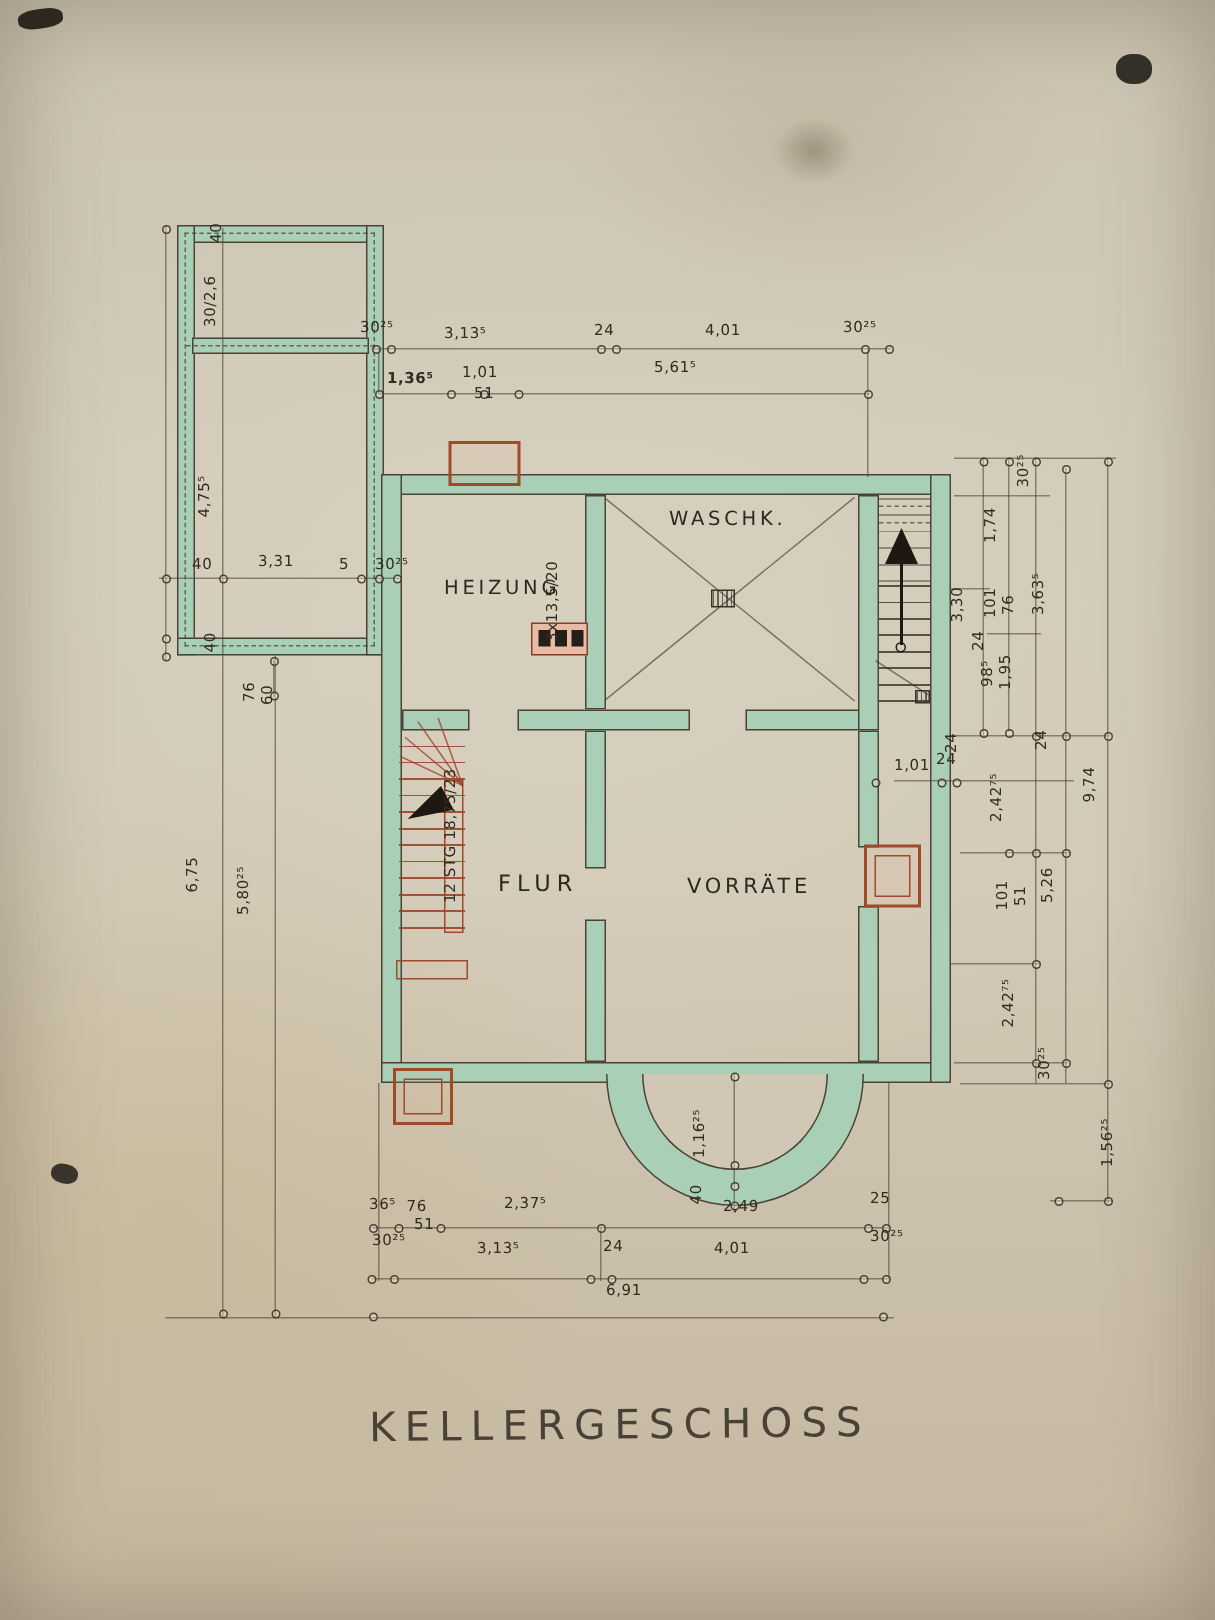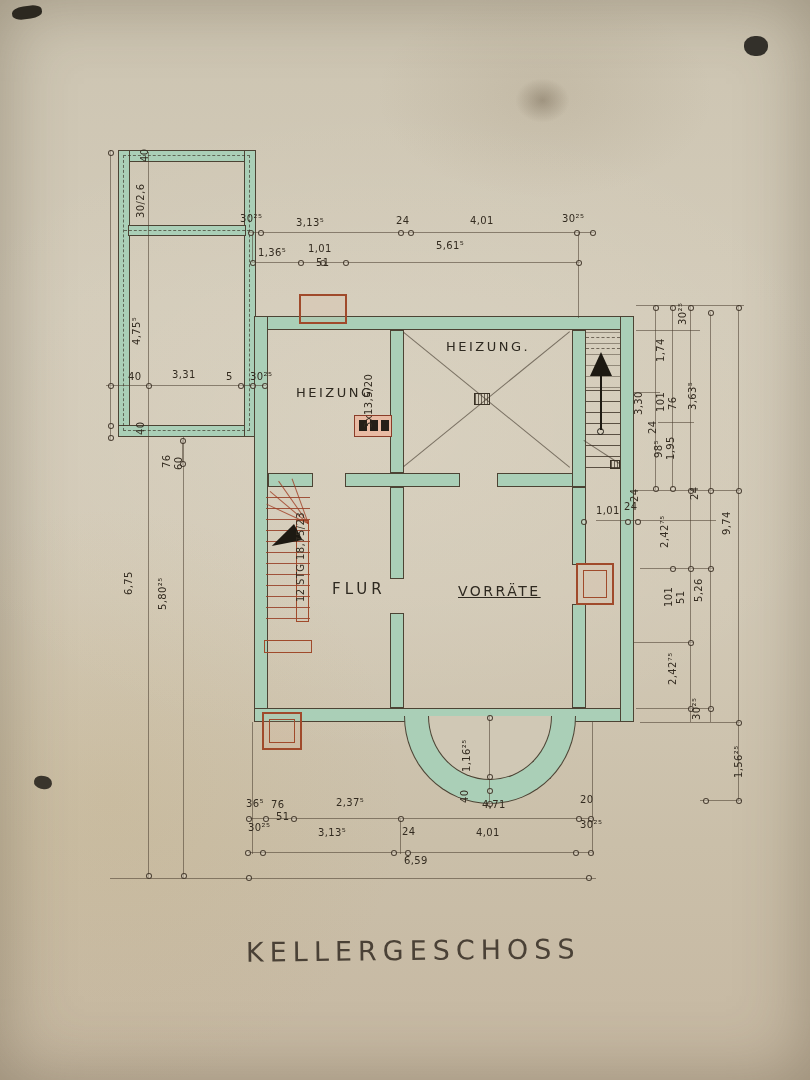--- a/index.html
+++ b/index.html
@@ -193,33 +193,33 @@
   <div class="tk" style="left:247px;top:852px;"></div>
   <div class="tk" style="left:262px;top:852px;"></div>
   <div class="tk" style="left:393px;top:852px;"></div>
   <div class="tk" style="left:407px;top:852px;"></div>
   <div class="tk" style="left:575px;top:852px;"></div>
   <div class="tk" style="left:590px;top:852px;"></div>
   <div class="tk" style="left:248px;top:877px;"></div>
   <div class="tk" style="left:588px;top:877px;"></div>
 
   <span class="room" style="left:296px;top:386px;">HEIZUNG</span>
-  <span class="room" style="left:446px;top:340px;">HEIZUNG.</span>
+  <span class="room" style="left:446px;top:340px;">WASCHK.</span>
   <span class="room" style="left:332px;top:582px;font-size:15px;letter-spacing:4px;">FLUR</span>
-  <span class="room" style="left:458px;top:584px;font-size:14px;text-decoration:underline;">VORRÄTE</span>
+  <span class="room" style="left:458px;top:584px;font-size:14px;">VORRÄTE</span>
 
   <span class="dim rot" style="left:374px;top:418px;">3x13,5/20</span>
   <span class="dim rot" style="left:306px;top:592px;">12 STG 18,75/23</span>
 
   <span class="dim" style="left:240px;top:214px;">30²⁵</span>
   <span class="dim" style="left:296px;top:218px;">3,13⁵</span>
   <span class="dim" style="left:396px;top:216px;">24</span>
   <span class="dim" style="left:470px;top:216px;">4,01</span>
   <span class="dim" style="left:562px;top:214px;">30²⁵</span>
-  <span class="dim" style="left:258px;top:248px;">1,36⁵</span>
+  <span class="dim" style="left:258px;top:248px;font-weight:bold;">1,36⁵</span>
   <span class="dim" style="left:308px;top:244px;">1,01</span>
   <span class="dim" style="left:316px;top:258px;">51</span>
   <span class="dim" style="left:436px;top:241px;">5,61⁵</span>
 
   <span class="dim rot" style="left:150px;top:152px;">40</span>
   <span class="dim rot" style="left:146px;top:208px;">30/2,6</span>
   <span class="dim rot" style="left:142px;top:335px;">4,75⁵</span>
   <span class="dim" style="left:128px;top:372px;">40</span>
   <span class="dim" style="left:172px;top:370px;">3,31</span>
   <span class="dim" style="left:226px;top:372px;">5</span>
@@ -252,24 +252,24 @@
 
   <span class="dim" style="left:596px;top:506px;">1,01</span>
   <span class="dim" style="left:624px;top:502px;">24</span>
   <span class="dim rot" style="left:472px;top:762px;">1,16²⁵</span>
   <span class="dim rot" style="left:470px;top:793px;">40</span>
 
   <span class="dim" style="left:246px;top:799px;">36⁵</span>
   <span class="dim" style="left:271px;top:800px;">76</span>
   <span class="dim" style="left:276px;top:812px;">51</span>
   <span class="dim" style="left:336px;top:798px;">2,37⁵</span>
-  <span class="dim" style="left:482px;top:800px;">4,71</span>
-  <span class="dim" style="left:580px;top:795px;">20</span>
+  <span class="dim" style="left:482px;top:800px;">2,49</span>
+  <span class="dim" style="left:580px;top:795px;">25</span>
   <span class="dim" style="left:248px;top:823px;">30²⁵</span>
   <span class="dim" style="left:318px;top:828px;">3,13⁵</span>
   <span class="dim" style="left:402px;top:827px;">24</span>
   <span class="dim" style="left:476px;top:828px;">4,01</span>
   <span class="dim" style="left:580px;top:820px;">30²⁵</span>
-  <span class="dim" style="left:404px;top:856px;">6,59</span>
+  <span class="dim" style="left:404px;top:856px;">6,91</span>
 
   <span class="title" style="left:246px;top:936px;">KELLERGESCHOSS</span>
 
 </div>
 
 </body></html>

